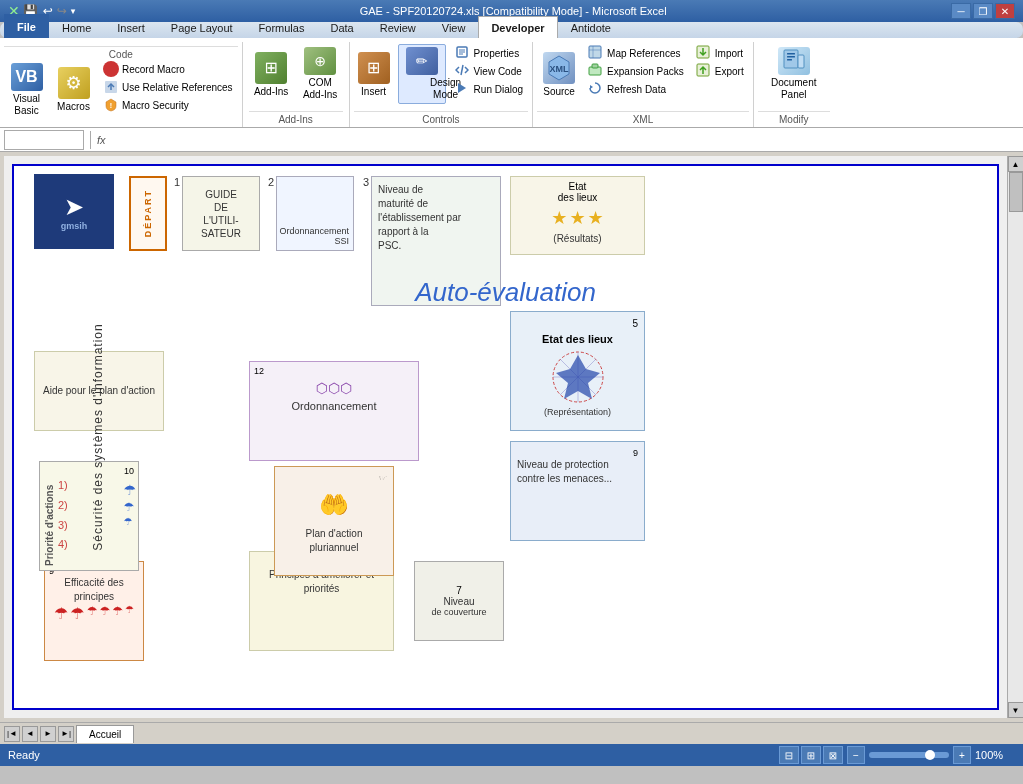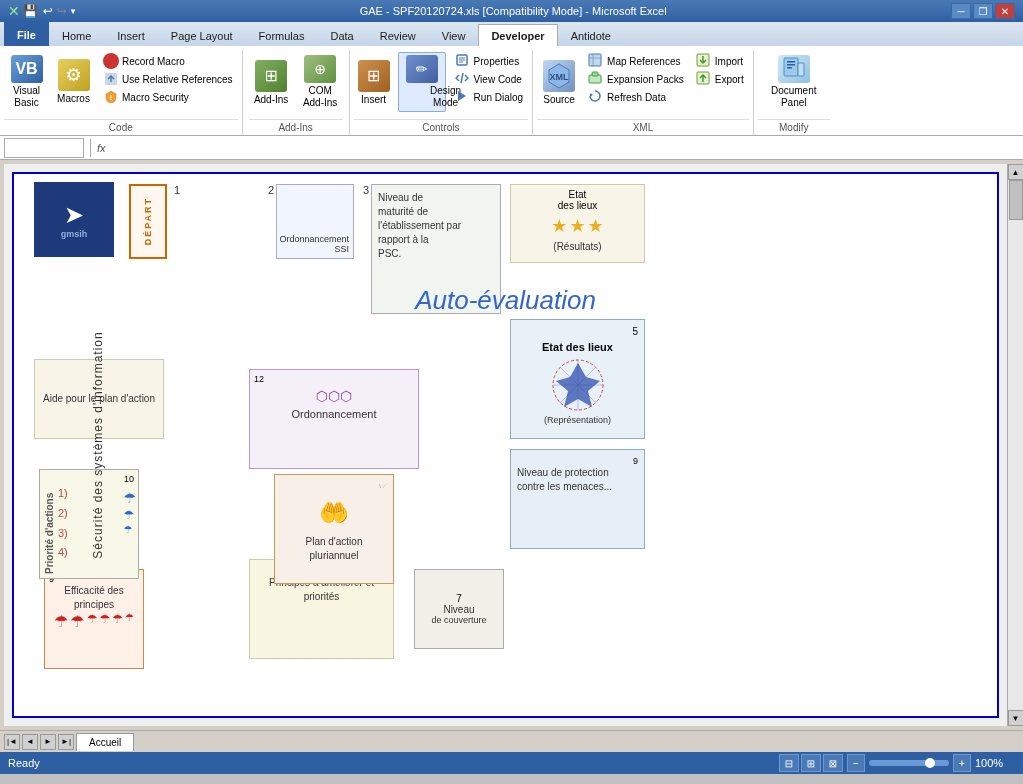--- a/index.html
+++ b/index.html
@@ -20,25 +20,26 @@
     .title-bar-title { flex: 1; text-align: center; color: white; font-size: 11px; }
     .title-bar-controls { display: flex; gap: 2px; }
     .title-btn {
       width: 20px; height: 16px; background: #5a8ac5; border: 1px solid #3a6aa5;
       color: white; font-size: 10px; display: flex; align-items: center; justify-content: center; cursor: pointer;
     }
 
     
     .ribbon-tabs {
       background: linear-gradient(to bottom, #dce6f0, #c5d5e8);
-      height: 24px;
+      height: 16px;
       display: flex;
       align-items: flex-end;
       padding: 0 4px;
       border-bottom: none;
+      border-radius: 7px;
     }
     .ribbon-tab {
       padding: 4px 12px;
       font-size: 11px;
       cursor: pointer;
       border: 1px solid transparent;
       border-bottom: none;
       background: transparent;
       color: #1a1a1a;
       height: 22px;
@@ -240,20 +241,21 @@
   <div class="ribbon-tab">Data</div>
   <div class="ribbon-tab">Review</div>
   <div class="ribbon-tab">View</div>
   <div class="ribbon-tab active">Developer</div>
   <div class="ribbon-tab">Antidote</div>
 </div>
 
 <div class="ribbon">
 
   <div style="display:flex; flex-direction:column; border-right:1px solid #d0d0d0; padding:2px 4px;">
+    <div style="font-size:10px; color:#555; text-align:center; border-top:1px solid #ddd; padding-top:2px; margin-top:2px;">Code</div>
     <div style="display:flex; flex-direction:row; gap:2px; flex:1; align-items:flex-start;">
 
       <div class="ribbon-btn-large" style="width:45px;">
         <div style="width:32px; height:32px; background:linear-gradient(135deg,#6a9fd8,#2e5fa3); border-radius:3px; display:flex; align-items:center; justify-content:center; color:white; font-size:16px; font-weight:bold;">VB</div>
         <span style="font-size:10px; text-align:center; line-height:1.2;">Visual<br>Basic</span>
       </div>
 
       <div class="ribbon-btn-large" style="width:45px;">
         <div style="width:32px; height:32px; background:linear-gradient(135deg,#e8d060,#c0a020); border-radius:3px; display:flex; align-items:center; justify-content:center; color:white; font-size:18px;">⚙</div>
         <span style="font-size:10px; text-align:center; line-height:1.2;">Macros</span>
@@ -278,21 +280,20 @@
           <div style="width:16px; height:16px; display:flex; align-items:center; justify-content:center;">
             <svg width="14" height="14" viewBox="0 0 14 14">
                 <path d="M7 1 L12 4 L12 8 Q12 12 7 13 Q2 12 2 8 L2 4 Z" fill="#f0a030" stroke="#c07020" stroke-width="0.5"></path>
                 <text x="7" y="10" text-anchor="middle" font-size="7" fill="white" font-weight="bold">!</text>
               </svg>
           </div>
           <span>Macro Security</span>
         </div>
       </div>
     </div>
-    <div style="font-size:10px; color:#555; text-align:center; border-top:1px solid #ddd; padding-top:2px; margin-top:2px;">Code</div>
   </div>
 
   <div style="display:flex; flex-direction:column; border-right:1px solid #d0d0d0; padding:2px 6px;">
     <div style="display:flex; flex-direction:row; gap:4px; flex:1; align-items:flex-start;">
       <div class="ribbon-btn-large" style="width:45px;">
         <div style="width:32px; height:32px; background:linear-gradient(135deg,#80b060,#508030); border-radius:3px; display:flex; align-items:center; justify-content:center; color:white; font-size:16px;">⊞</div>
         <span style="font-size:10px; text-align:center;">Add-Ins</span>
       </div>
       <div class="ribbon-btn-large" style="width:45px;">
         <div style="width:32px; height:32px; background:linear-gradient(135deg,#a0c080,#609040); border-radius:3px; display:flex; align-items:center; justify-content:center; color:white; font-size:14px;">⊕</div>
@@ -450,20 +451,23 @@
         <div style="color:white; font-size:24px;">➤</div>
         <div style="color:#90b0e0; font-size:9px; font-weight:bold;">gmsih</div>
       </div>
 
       <div style="position:absolute; top:10px; left:115px; width:38px; height:75px; border:2px solid #cc6600; background:#fff8f0; display:flex; flex-direction:column; align-items:center; justify-content:center;">
         <span style="font-size:9px; font-weight:bold; color:#cc6600; writing-mode:vertical-rl; text-orientation:mixed; transform:rotate(180deg); letter-spacing:2px;">DÉPART</span>
       </div>
 
       <div style="position:absolute; top:10px; left:160px; font-size:11px; color:#333;">1</div>
 
+      <div style="position:absolute; top:10px; left:168px; width:78px; height:75px; background:#f5f5e8; border:1px solid #aaa; display:flex; flex-direction:column; align-items:center; justify-content:center; padding:2px;">
+        <div style="font-size:10px; text-align:center; color:#333; line-height:1.3;">GUIDE<br>DE<br>L'UTILI-<br>SATEUR</div>
+      </div>
 
       <div style="position:absolute; top:10px; left:254px; font-size:11px; color:#333;">2</div>
 
       <div style="position:absolute; top:10px; left:262px; width:78px; height:75px; background:#f0f5ff; border:1px solid #aab; display:flex; flex-direction:column; align-items:flex-end; justify-content:flex-end; padding:4px;">
         <span style="font-size:9px; color:#333; text-align:right;">Ordonnancement SSI</span>
       </div>
 
       <div style="position:absolute; top:10px; left:349px; font-size:11px; color:#333;">3</div>
 
       <div style="position:absolute; top:10px; left:357px; width:130px; height:130px; background:#f0f5f0; border:1px solid #aab; padding:6px;">

